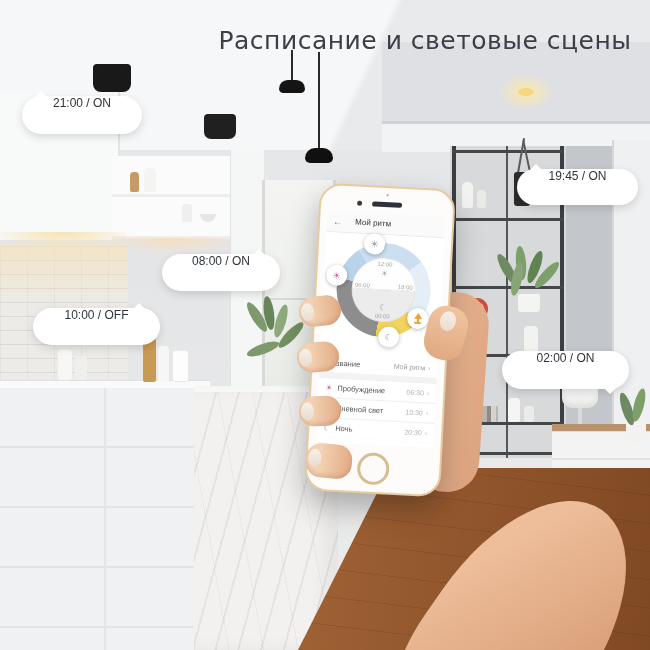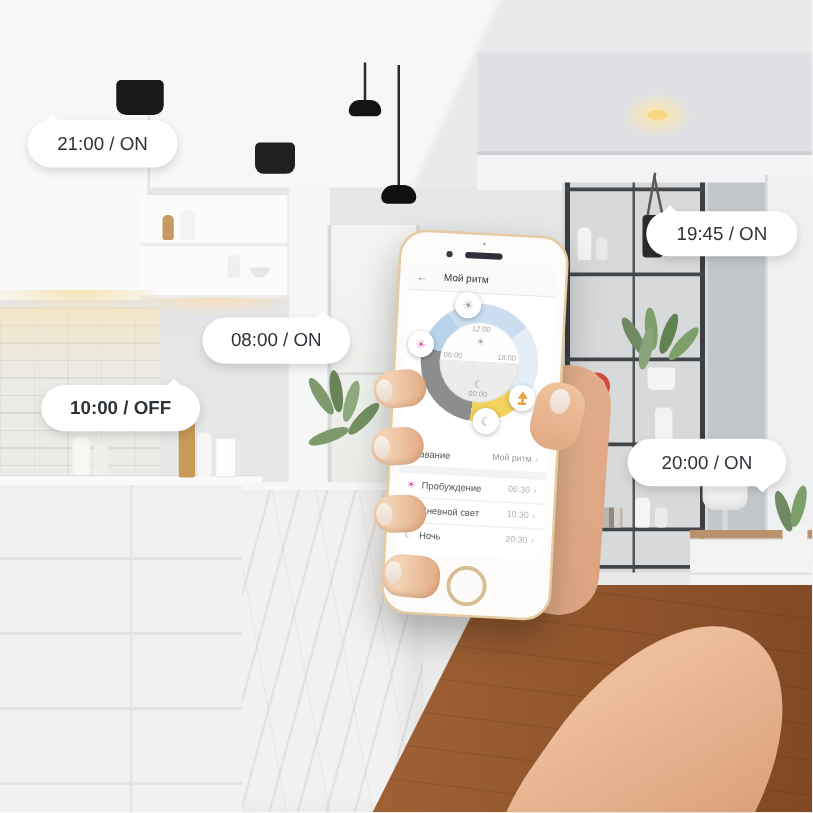--- a/index.html
+++ b/index.html
@@ -130,26 +130,26 @@
   .gap { height:5px; background:#f3f3f3; }
   .lbl { font-size:7.5px; color:#555; flex:1; }
   .val { font-size:7px; color:#9b9b9b; }
   .chev { font-size:7px; color:#bdbdbd; margin-left:3px; }
   .ric { width:12px; font-size:8px; }
   .ric-wake { color:#cf5ca6; } .ric-day { color:#9aa0a6; } .ric-night { color:#8b8f94; }
   .s-time { font-size:7px; color:#b3b3b3; }
 
   
   .page-title { left:200px; top:26px; width:450px; text-align:center; font-family:"DejaVu Sans", sans-serif; font-size:25px; color:#3b4046; letter-spacing:.5px; }
-  .bubble { position:absolute; background:#fff; border-radius:19px; box-shadow:0 3px 8px rgba(0,0,0,.14); display:flex; align-items:center; justify-content:center; font-size:15px; color:#2e3338; }
+  .bubble { position:absolute; background:#fff; border-radius:19px; box-shadow:0 3px 8px rgba(0,0,0,.14); display:flex; justify-content:center; font-size:12px; color:#2e3338; }
   .bubble::after { content:''; position:absolute; width:10px; height:10px; background:#fff; transform:rotate(45deg); }
   .tail-tl::after { top:-3px; left:14px; } .tail-tr::after { top:-3px; right:16px; } .tail-br::after { bottom:-3px; right:14px; }
   .bb1 { left:22px;  top:96px;  width:120px; height:38px; }
   .bb2 { left:162px; top:254px; width:118px; height:37px; }
-  .bb3 { left:33px;  top:308px; width:127px; height:37px;font-weight:bold; }
+  .bb3 { left:33px;  top:308px; width:127px; height:37px; }
   .bb4 { left:517px; top:169px; width:121px; height:36px; }
   .bb5 { left:502px; top:351px; width:127px; height:38px; }
 
   .z1{z-index:1}.z2{z-index:2}.z3{z-index:3}.z5{z-index:5}.z6{z-index:6}.z7{z-index:7}.z8{z-index:8}
 </style>
 </head>
 <body>
 
 <div class="stage">
 
@@ -308,29 +308,30 @@
     </div>
     <div class="abs home"></div>
   </div>
 
   <div class="abs finger z7" style="left:299px;top:296px;transform:rotate(-6deg)"></div>
   <div class="abs finger z7" style="left:297px;top:342px;transform:rotate(-4deg)"></div>
   <div class="abs finger z7" style="left:299px;top:396px;transform:rotate(-2deg)"></div>
   <div class="abs finger z7" style="left:306px;top:444px;width:46px;height:34px;transform:rotate(5deg)"></div>
   <div class="abs thumb z7"></div>
 
+  <div class="abs page-title z8">Расписание и световые сцены</div>
   <div class="bubble bb1 tail-tl z8">
       <span>21:00 / ON</span>
     </div>
   <div class="bubble bb2 tail-tr z8">
       <span>08:00 / ON</span>
     </div>
   <div class="bubble bb3 tail-tr z8">
       <span>10:00 / OFF</span>
     </div>
   <div class="bubble bb4 tail-tl z8">
       <span>19:45 / ON</span>
     </div>
   <div class="bubble bb5 tail-br z8">
-      <span>20:00 / ON</span>
+      <span>02:00 / ON</span>
     </div>
 
 </div>
 
 </body></html>

